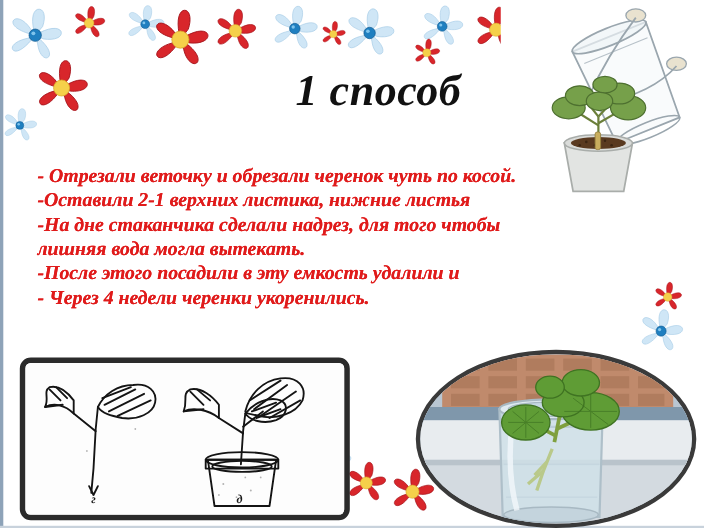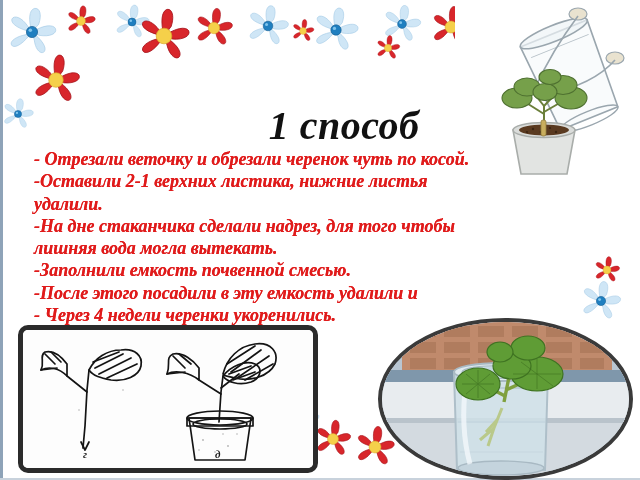--- a/index.html
+++ b/index.html
@@ -39,21 +39,20 @@
     width: 640px;
     text-align: center;
     padding-left: 48px;
     box-sizing: border-box;
     font-size: 40px;
     font-weight: bold;
     font-style: italic;
     color: #111111;
     letter-spacing: 0.5px;
     line-height: 1;
-    margin-top: 44px;
   }
 
   
   #steps {
     position: absolute;
     left: 34px; top: 148px;
     width: 560px;
     color: #e01b1b;
     font-size: 18px;
     font-weight: bold;
@@ -293,24 +292,22 @@
         <ellipse cx="90" cy="90" rx="12" ry="8.5"></ellipse>
         <ellipse cx="95" cy="75" rx="11" ry="7.5"></ellipse>
       </g>
       <rect x="86" y="118" width="5" height="16" rx="2" fill="#c9ae5e" stroke="#96803f" stroke-width="0.8"></rect>
     </svg>
   </div>
 
   <div id="steps">
     <div class="line">- Отрезали веточку и обрезали черенок чуть по косой.</div>
     <div class="line">-Оставили 2-1 верхних листика, нижние листья</div>
-    <div class="line">удалили.</div>
     <div class="line">-На дне стаканчика сделали надрез, для того чтобы</div>
     <div class="line">лишняя вода могла вытекать.</div>
-    <div class="line">-Заполнили емкость почвенной смесью.</div>
     <div class="line">-После этого посадили в эту емкость удалили и</div>
     <div class="line">- Через 4 недели черенки укоренились.</div>
   </div>
 
   <div id="diagram">
     <svg width="290" height="138" viewBox="0 0 290 138">
       <rect x="0" y="0" width="290" height="138" fill="#fdfdfd"></rect>
       <g stroke="#141414" stroke-width="1.7" fill="none" stroke-linecap="round" stroke-linejoin="round">
 
         <path d="M60 118 L62 96 L64 60 L66 40"></path>

